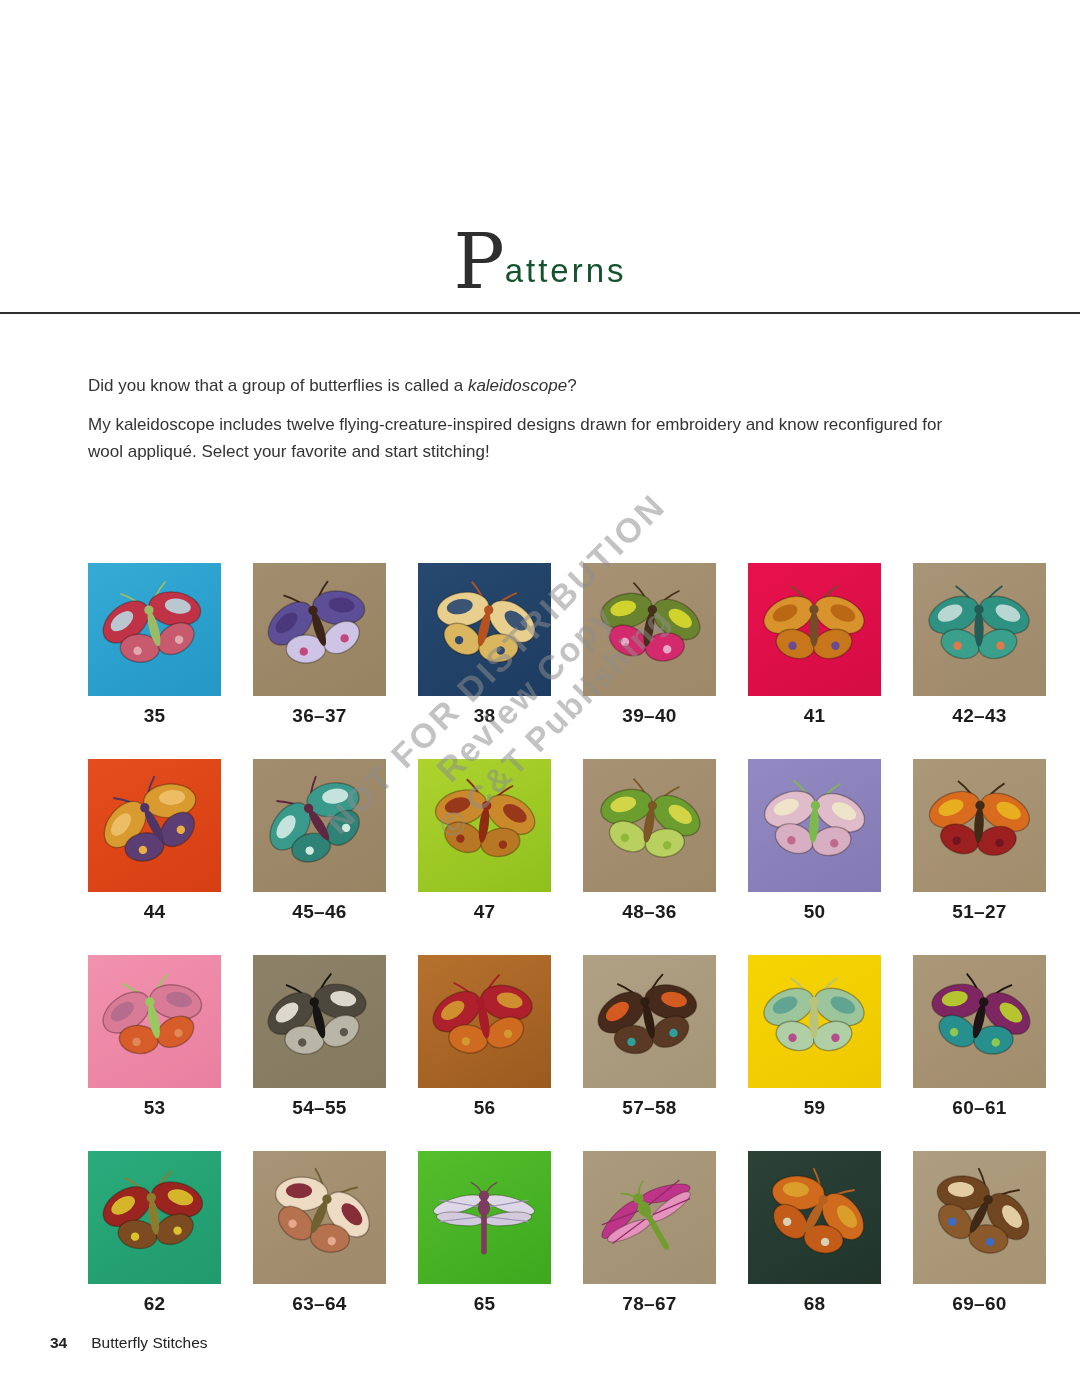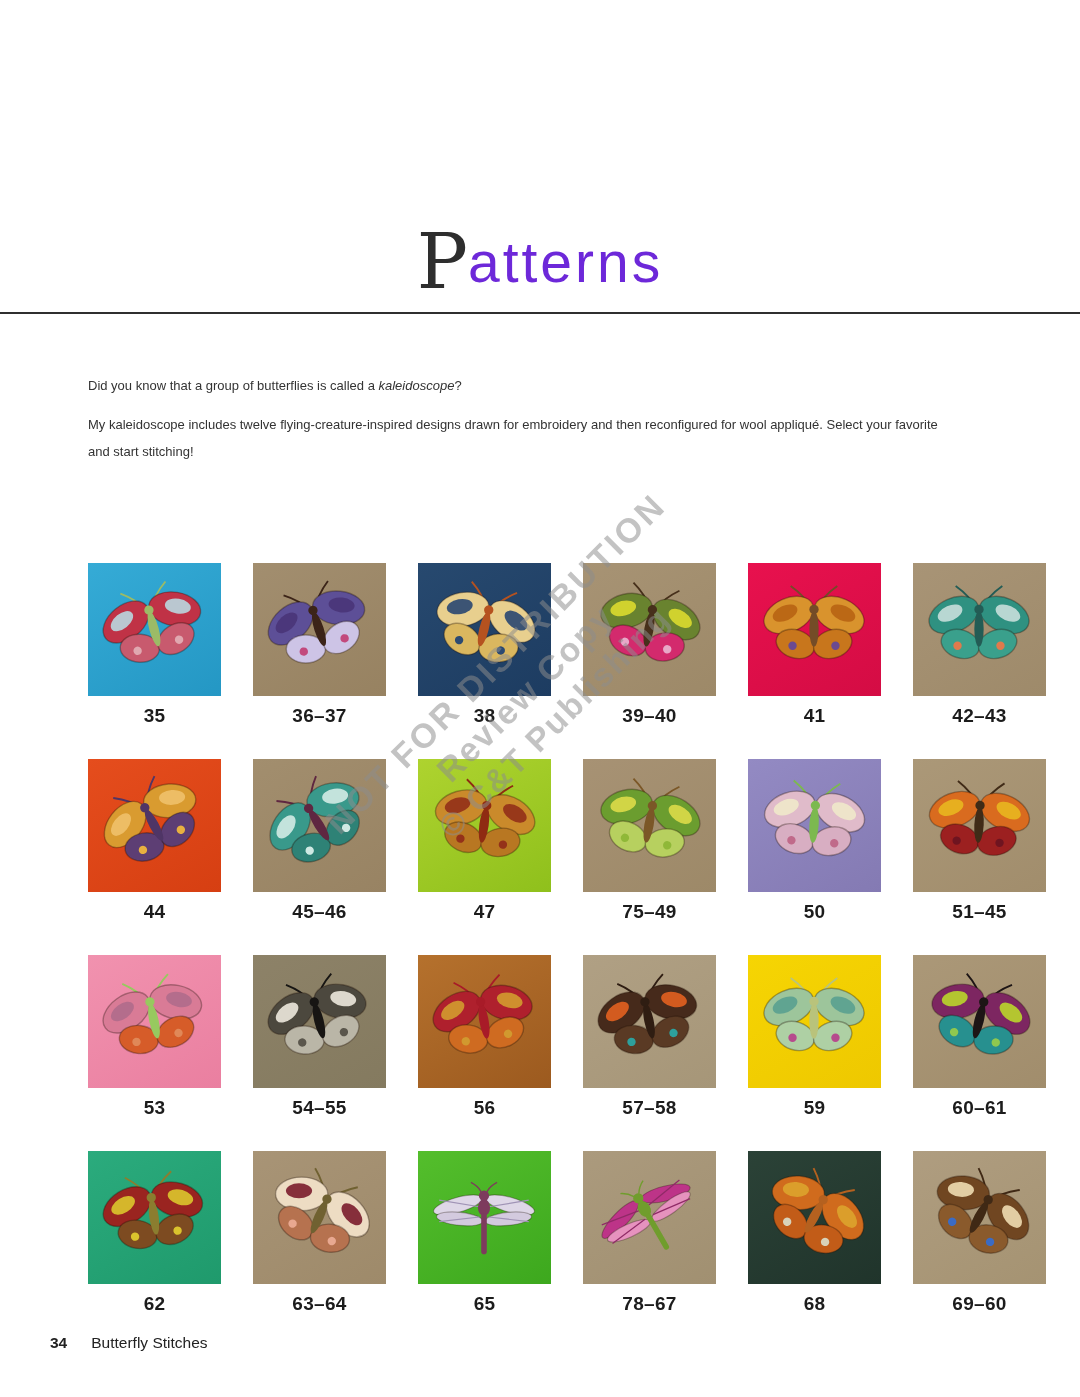--- a/index.html
+++ b/index.html
@@ -8,27 +8,27 @@
     font-family:"Liberation Sans",sans-serif;overflow:hidden;
   }
   
   .title{position:absolute;top:218px;left:0;width:1080px;text-align:center;color:#2e2e2e;}
   .title-inner{display:inline-flex;align-items:baseline;}
   .title-initial{
     font-family:"DejaVu Serif",serif;font-size:76px;line-height:1;font-weight:400;
     position:relative;top:6px;letter-spacing:0;
   }
   .title-rest{
-    font-family:"Liberation Sans",sans-serif;font-size:57px;font-weight:400;
-    letter-spacing:3px;color:#6d28d9;
+    font-family:"Liberation Sans",sans-serif;font-size:33px;font-weight:400;
+    letter-spacing:3px;color:#14532d;
   }
   .rule{position:absolute;top:312px;left:0;width:1080px;border-top:2px solid #2f2f2f;}
   
   .intro{position:absolute;top:372px;left:88px;width:872px;color:#333333;
-    font-size:13px;line-height:27.5px;}
+    font-size:17px;line-height:27.5px;}
   .intro p{margin:0 0 11px 0;}
   .intro i{font-style:italic;}
   
   .grid{position:absolute;top:563px;left:88px;display:grid;
     grid-template-columns:repeat(6,133px);column-gap:19px;row-gap:23px;gap:32px;}
   .cell{width:133px;}
   .swatch{width:133px;height:133px;position:relative;overflow:hidden;}
   .bug{width:112px;height:112px;position:absolute;left:10px;top:10px;}
   .tile-label{margin-top:9px;text-align:center;font-size:19px;font-weight:bold;
     color:#1c1c1c;letter-spacing:0.3px;}
@@ -53,21 +53,21 @@
   <span class="title-inner">
     <span class="title-initial">P</span>
       <span class="title-rest">atterns</span>
   </span>
 </div>
 
 <div class="rule"></div>
 
 <div class="intro">
   <p><span>Did you know that a group of butterflies is called a </span><i>kaleidoscope</i><span>?</span></p>
-  <p>My kaleidoscope includes twelve flying-creature-inspired designs drawn for embroidery and then reconfigured for wool appliqué. Select your favorite and start stitching!</p>
+  <p>My kaleidoscope includes twelve flying-creature-inspired designs drawn for embroidery and know reconfigured for wool appliqué. Select your favorite and start stitching!</p>
 </div>
 
 <div class="grid" id="patterns-grid">
   <div class="cell">
     <div class="swatch" style="background: linear-gradient(150deg, rgb(53, 171, 214), rgb(36, 151, 196)); --w1: #c03246; --w2: #c85a6e; --acc: #bad4dc; --acc2: #e0a8b0; --body: #9cbb66;">
       <svg class="bug butterfly-svg" viewBox="0 0 120 120" style="transform: rotate(-15deg);">
         <path d="M56 37 C51 26 42 19 35 14" fill="none" stroke="var(--body)" stroke-width="2"></path>
         <path d="M64 37 C69 26 78 19 85 14" fill="none" stroke="var(--body)" stroke-width="2"></path>
         <g stroke="rgba(30,15,5,0.32)" stroke-width="1.5">
           <ellipse cx="33" cy="45" rx="28" ry="18" transform="rotate(-24 33 45)" fill="var(--w1)"></ellipse>
@@ -284,21 +284,21 @@
         </g>
         <ellipse cx="29" cy="43" rx="14" ry="8" transform="rotate(-24 29 43)" fill="var(--acc)" opacity="0.92"></ellipse>
         <ellipse cx="91" cy="43" rx="14" ry="8" transform="rotate(24 91 43)" fill="var(--acc)" opacity="0.92"></ellipse>
         <circle cx="37" cy="78" r="4.5" fill="var(--acc2)"></circle>
         <circle cx="83" cy="78" r="4.5" fill="var(--acc2)"></circle>
         <ellipse cx="60" cy="60" rx="5" ry="19" fill="var(--body)"></ellipse>
         <circle cx="60" cy="39" r="5" fill="var(--body)"></circle>
       </svg>
 
     </div>
-    <div class="tile-label">75–49</div>
+    <div class="tile-label">48–36</div>
   </div>
 
   <div class="cell">
     <div class="swatch" style="background: linear-gradient(150deg, rgb(147, 138, 195), rgb(132, 122, 179)); --w1: #e0bbca; --w2: #d8aec2; --acc: #efe7ca; --acc2: #c06a8a; --body: #7cb94f;">
       <svg class="bug butterfly-svg" viewBox="0 0 120 120" style="transform: rotate(4deg);">
         <path d="M56 37 C51 26 42 19 35 14" fill="none" stroke="var(--body)" stroke-width="2"></path>
         <path d="M64 37 C69 26 78 19 85 14" fill="none" stroke="var(--body)" stroke-width="2"></path>
         <g stroke="rgba(30,15,5,0.32)" stroke-width="1.5">
           <ellipse cx="33" cy="45" rx="28" ry="18" transform="rotate(-24 33 45)" fill="var(--w1)"></ellipse>
           <ellipse cx="87" cy="45" rx="28" ry="18" transform="rotate(24 87 45)" fill="var(--w1)"></ellipse>
@@ -330,21 +330,21 @@
         </g>
         <ellipse cx="29" cy="43" rx="14" ry="8" transform="rotate(-24 29 43)" fill="var(--acc)" opacity="0.92"></ellipse>
         <ellipse cx="91" cy="43" rx="14" ry="8" transform="rotate(24 91 43)" fill="var(--acc)" opacity="0.92"></ellipse>
         <circle cx="37" cy="78" r="4.5" fill="var(--acc2)"></circle>
         <circle cx="83" cy="78" r="4.5" fill="var(--acc2)"></circle>
         <ellipse cx="60" cy="60" rx="5" ry="19" fill="var(--body)"></ellipse>
         <circle cx="60" cy="39" r="5" fill="var(--body)"></circle>
       </svg>
 
     </div>
-    <div class="tile-label">51–45</div>
+    <div class="tile-label">51–27</div>
   </div>
 
   <div class="cell">
     <div class="swatch" style="background: linear-gradient(150deg, rgb(241, 146, 175), rgb(234, 127, 160)); --w1: #d97b96; --w2: #d65c29; --acc: #b16b8b; --acc2: #e08858; --body: #97c95f;">
       <svg class="bug butterfly-svg" viewBox="0 0 120 120" style="transform: rotate(-12deg);">
         <path d="M56 37 C51 26 42 19 35 14" fill="none" stroke="var(--body)" stroke-width="2"></path>
         <path d="M64 37 C69 26 78 19 85 14" fill="none" stroke="var(--body)" stroke-width="2"></path>
         <g stroke="rgba(30,15,5,0.32)" stroke-width="1.5">
           <ellipse cx="33" cy="45" rx="28" ry="18" transform="rotate(-24 33 45)" fill="var(--w1)"></ellipse>
           <ellipse cx="87" cy="45" rx="28" ry="18" transform="rotate(24 87 45)" fill="var(--w1)"></ellipse>

